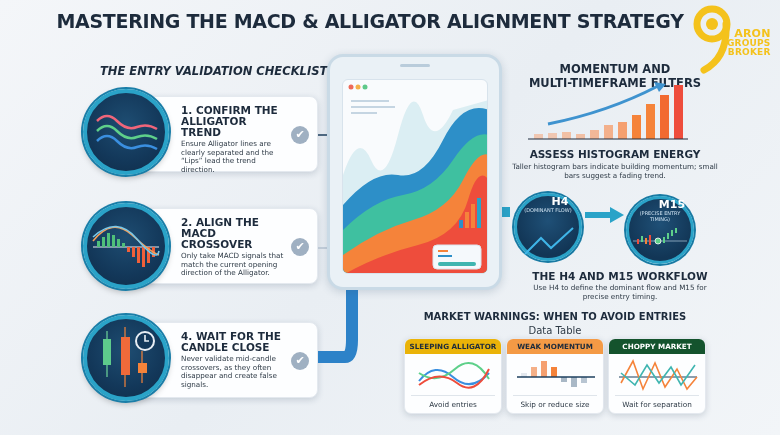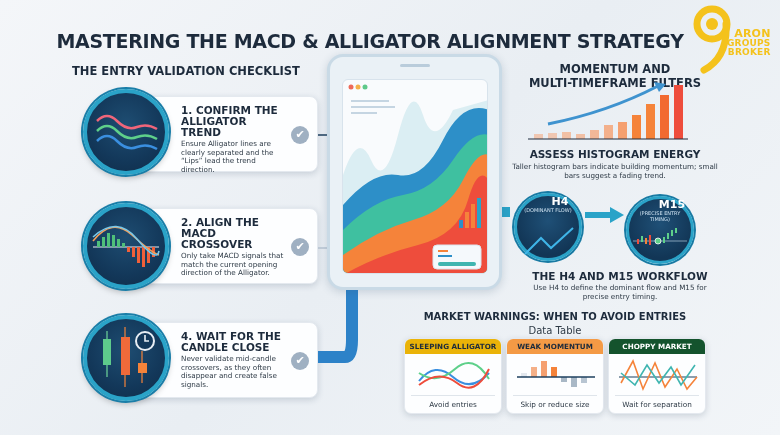--- a/index.html
+++ b/index.html
@@ -8,33 +8,32 @@
     font-family: "DejaVu Sans", sans-serif;
     background: linear-gradient(135deg, #f4f6f9 0%, #e9eef3 50%, #f2f5f8 100%);
     color: #1c2a3a;
     position: relative;
   }
   .abs { position: absolute; }
   .title {
     left: 0; top: 10px; width: 780px; text-align: center;
     font-size: 19px; font-weight: bold; color: #1d2b3c; letter-spacing: -0.3px;
     padding-right: 40px;
-    margin-top: 20px;
   }
   .logo { left: 692px; top: 2px; width: 88px; height: 72px; }
   .logo-text {
     position: absolute; left: 35px; top: 26px; font-size: 9px; font-weight: bold;
     color: #f4c21c; line-height: 9px; letter-spacing: 0.2px; text-align: right;
   }
   .logo-text div:first-child { font-size: 11px; line-height: 11px; }
 
   .section-h {
     font-size: 11.5px; font-weight: bold; color: #1d2b3c; text-align: center;
   }
-  .check-h { left: 72px; top: 64px; }
+  .check-h { left: 100px; top: 64px; font-style: italic; }
 
   .card {
     background: #fdfeff; border-radius: 8px;
     box-shadow: 0 2px 6px rgba(40,60,90,0.18);
     border: 1px solid #e4e9ef;
   }
   .step-card { left: 130px; width: 188px; height: 76px; padding: 8px 30px 0 50px; }
   .step-title { font-size: 10.5px; font-weight: bold; line-height: 11px; color: #1d2b3c; }
   .step-desc { font-size: 7.2px; line-height: 8.5px; color: #2e3a46; margin-top: 2px; }
   .check-icon {

